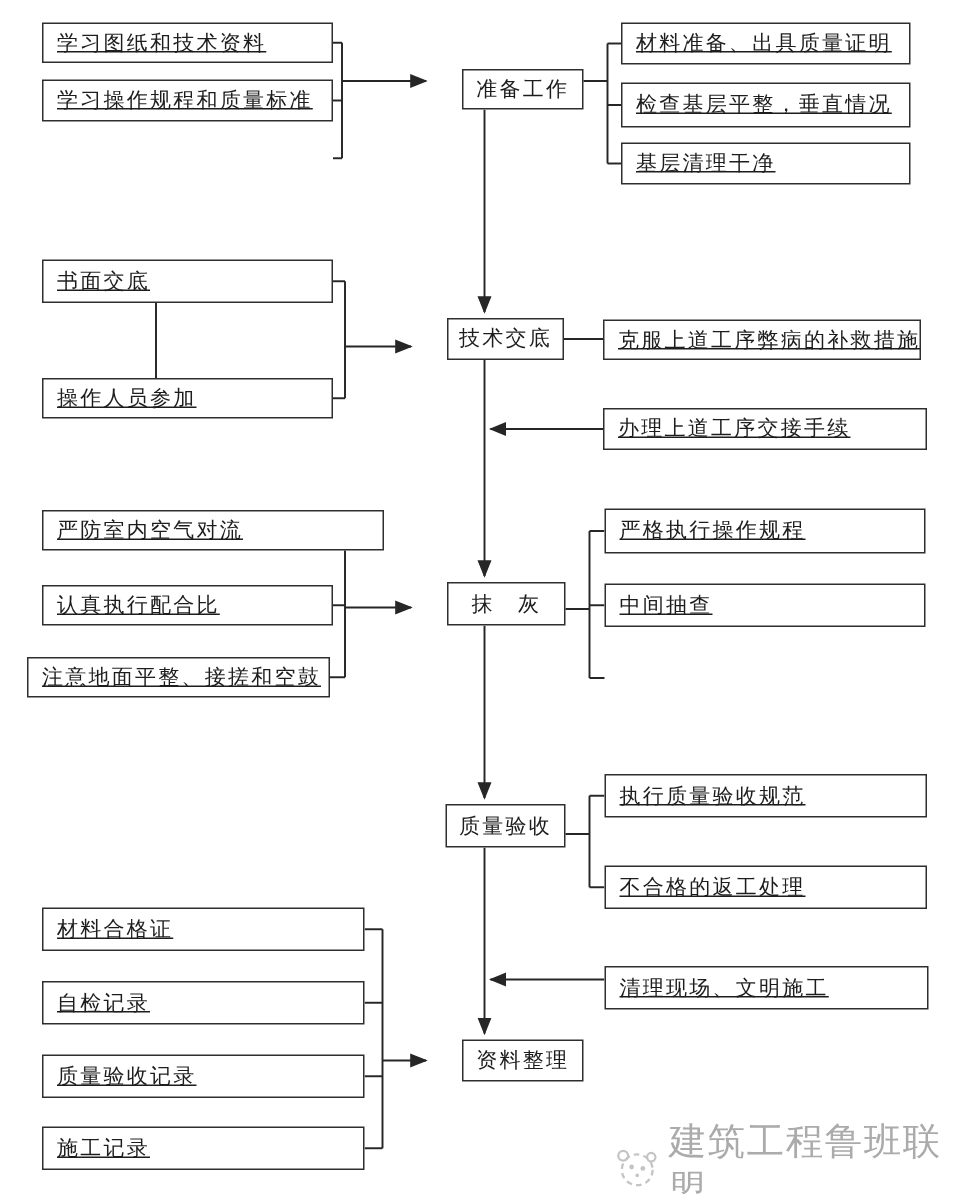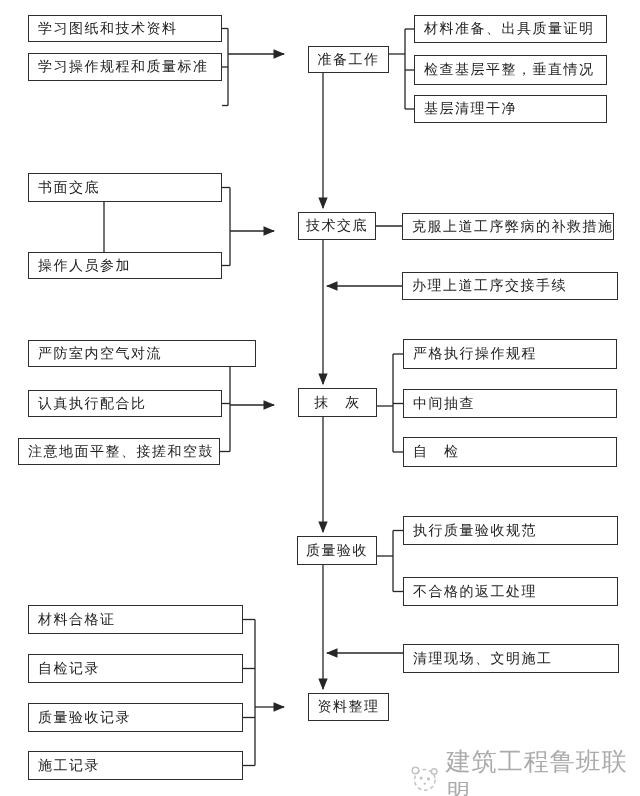--- a/index.html
+++ b/index.html
@@ -20,21 +20,21 @@
     border:1.5px solid #2e2e2e;
     background:#ffffff;
     z-index:2;
     display:flex;
     align-items:center;
     white-space:nowrap;
     font-size:14px;
     letter-spacing:1.5px;
     color:#1d1d1d;
   }
-  .nbox{justify-content:flex-start;padding-left:9px;}
+  .nbox{justify-content:flex-start;padding-left:9px;text-decoration:underline;}
   .sbox{justify-content:center;padding-left:0;margin-left:20px;}
   #watermark{
     position:absolute;left:408px;top:746px;
     display:flex;align-items:center;
     z-index:2;
   }
   #wm-text{
     font-size:25px;
     letter-spacing:1px;
     color:#ababab;
@@ -129,21 +129,20 @@
   <div class="nbox" style="left:402px;top:272px;width:216px;height:28px">办理上道工序交接手续</div>
 
   <div class="sbox" style="left:278px;top:212px;width:78px;height:28px">技术交底</div>
 
   <div class="nbox" style="left:28px;top:340px;width:228px;height:27px">严防室内空气对流</div>
   <div class="nbox" style="left:28px;top:390px;width:194px;height:27px">认真执行配合比</div>
   <div class="nbox" style="left:18px;top:438px;width:202px;height:27px">注意地面平整、接搓和空鼓</div>
 
   <div class="nbox" style="left:403px;top:339px;width:214px;height:30px">严格执行操作规程</div>
   <div class="nbox" style="left:403px;top:389px;width:214px;height:29px">中间抽查</div>
-  <div class="nbox" style="left:403px;top:437px;width:214px;height:30px">自　检</div>
 
   <div class="sbox" style="left:278px;top:388px;width:79px;height:29px">抹　灰</div>
 
   <div class="nbox" style="left:403px;top:516px;width:215px;height:29px">执行质量验收规范</div>
   <div class="nbox" style="left:403px;top:577px;width:215px;height:29px">不合格的返工处理</div>
 
   <div class="sbox" style="left:277px;top:536px;width:80px;height:29px">质量验收</div>
 
   <div class="nbox" style="left:403px;top:644px;width:216px;height:29px">清理现场、文明施工</div>
 

